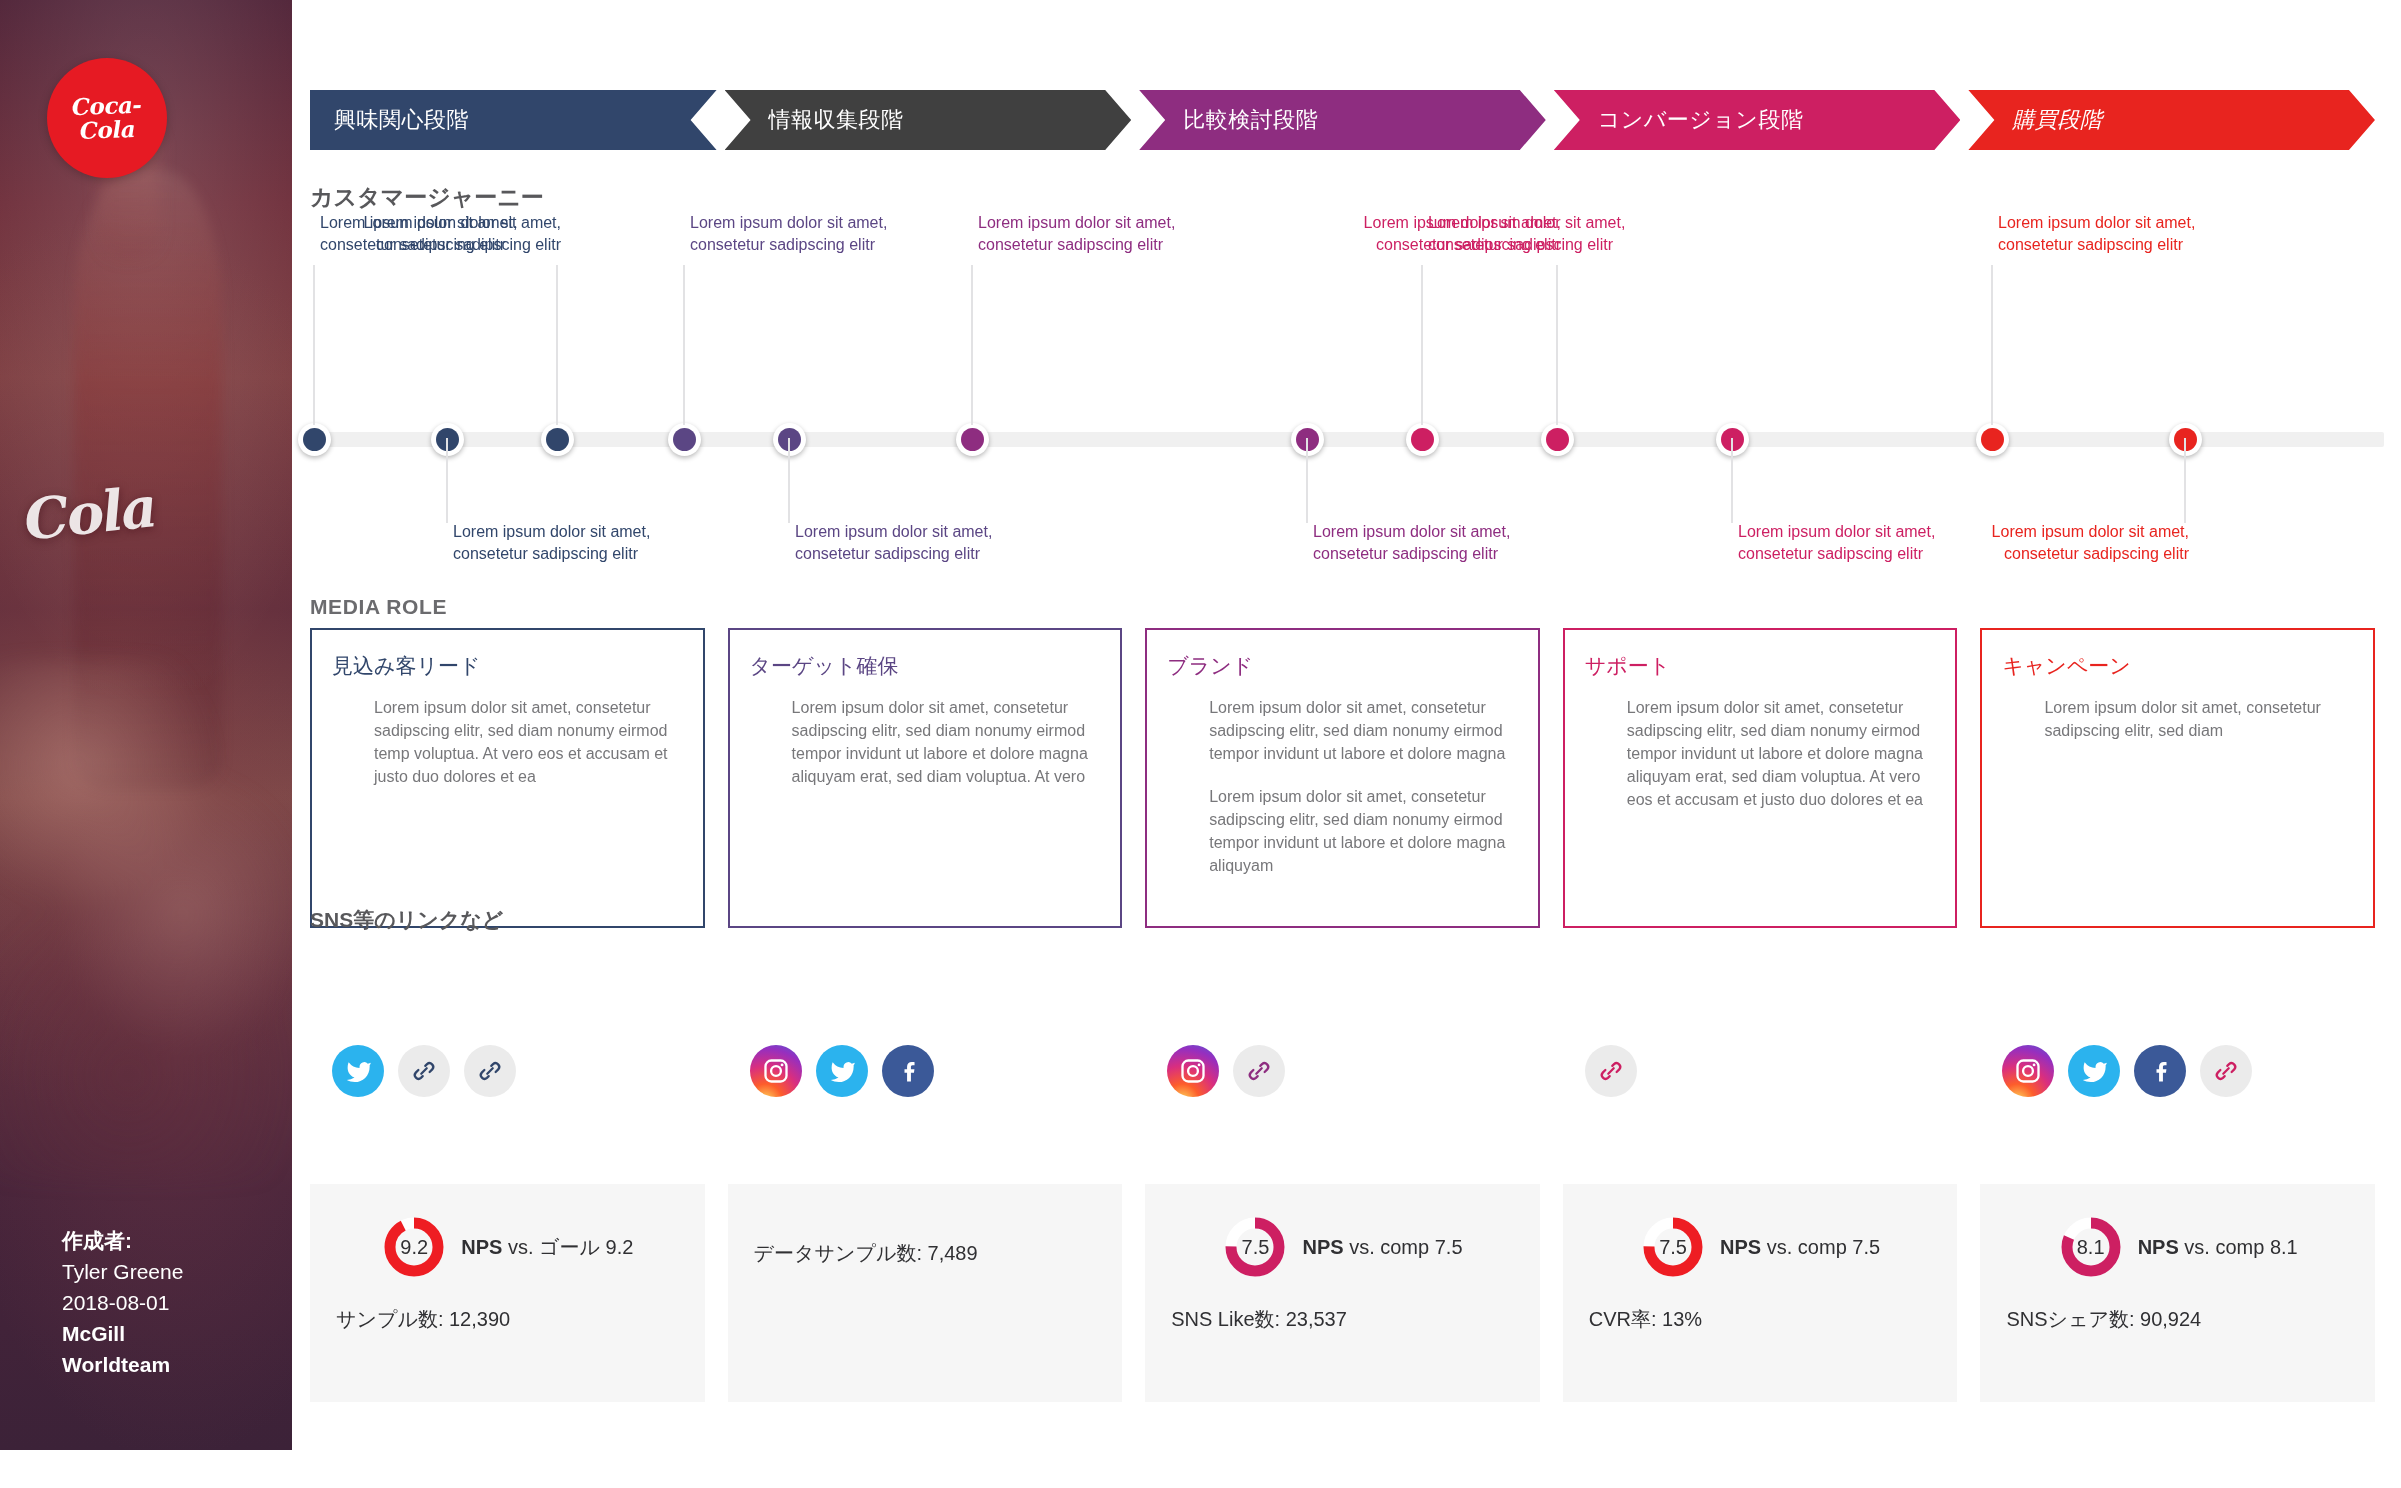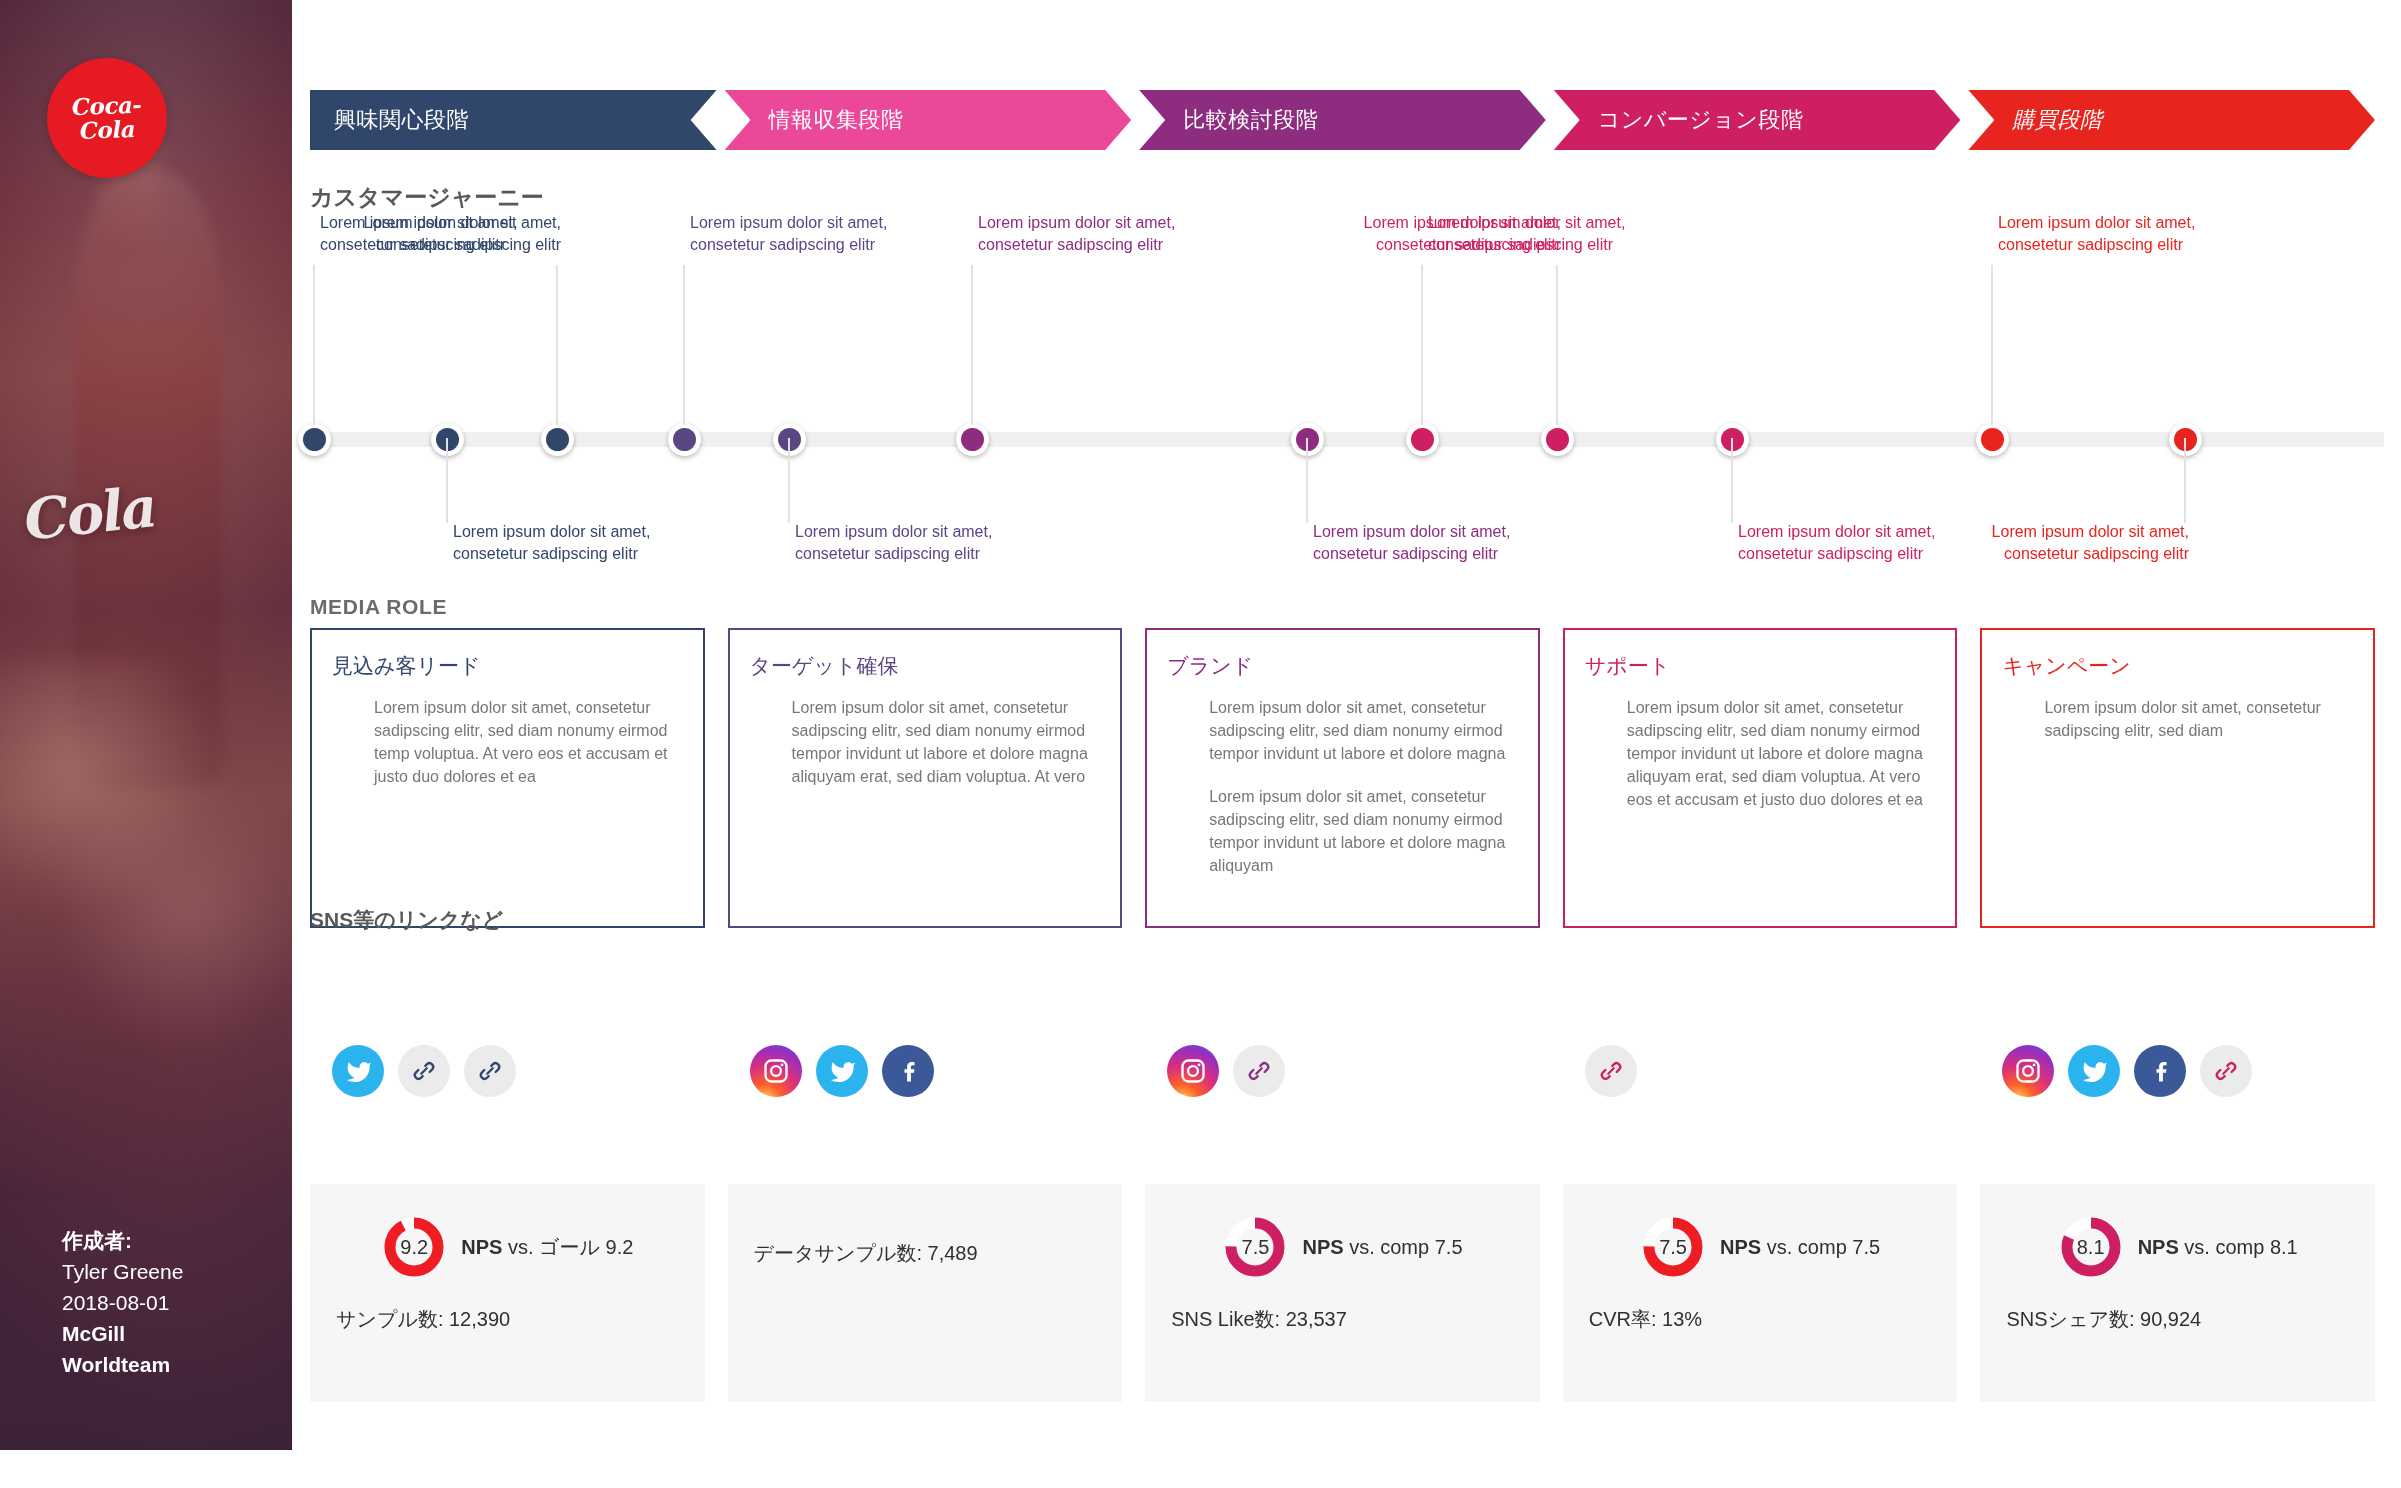--- a/index.html
+++ b/index.html
@@ -177,21 +177,21 @@
       <div class="line bold">Worldteam</div>
     </div>
   </div>
 
   <div id="main">
 
     <div id="chevrons">
         <div class="chev" style="width: 406.6px; margin-right: 8px; background: rgb(49, 70, 107); clip-path: polygon(0px 0px, 100% 0px, 100% 0px, calc(100% - 26px) 50%, 100% 100%, 100% 100%, 0px 100%);">
           <span class="lbl" style="padding-left: 24px;">興味関心段階</span>
         </div>
-        <div class="chev" style="width: 406.6px; margin-right: 8px; background: #ec4899; clip-path: polygon(0px 0px, calc(100% - 26px) 0px, 100% 50%, calc(100% - 26px) 100%, 0px 100%, 26px 50%);">
+        <div class="chev" style="width: 406.6px; margin-right: 8px; background: #404040; clip-path: polygon(0px 0px, calc(100% - 26px) 0px, 100% 50%, calc(100% - 26px) 100%, 0px 100%, 26px 50%);">
           <span class="lbl" style="padding-left: 44px;">情報収集段階</span>
         </div>
         <div class="chev" style="width: 406.6px; margin-right: 8px; background: rgb(142, 45, 128); clip-path: polygon(0px 0px, calc(100% - 26px) 0px, 100% 50%, calc(100% - 26px) 100%, 0px 100%, 26px 50%);">
           <span class="lbl" style="padding-left: 44px;">比較検討段階</span>
         </div>
         <div class="chev" style="width: 406.6px; margin-right: 8px; background: rgb(205, 31, 98); clip-path: polygon(0px 0px, calc(100% - 26px) 0px, 100% 50%, calc(100% - 26px) 100%, 0px 100%, 26px 50%);">
           <span class="lbl" style="padding-left: 44px;">コンバージョン段階</span>
         </div>
         <div class="chev" style="width: 406.6px; margin-right: 0px; background: rgb(232, 36, 31); clip-path: polygon(0px 0px, calc(100% - 26px) 0px, 100% 50%, calc(100% - 26px) 100%, 0px 100%, 26px 50%);">
           <span class="lbl" style="padding-left: 44px; font-style: italic;">購買段階</span>

